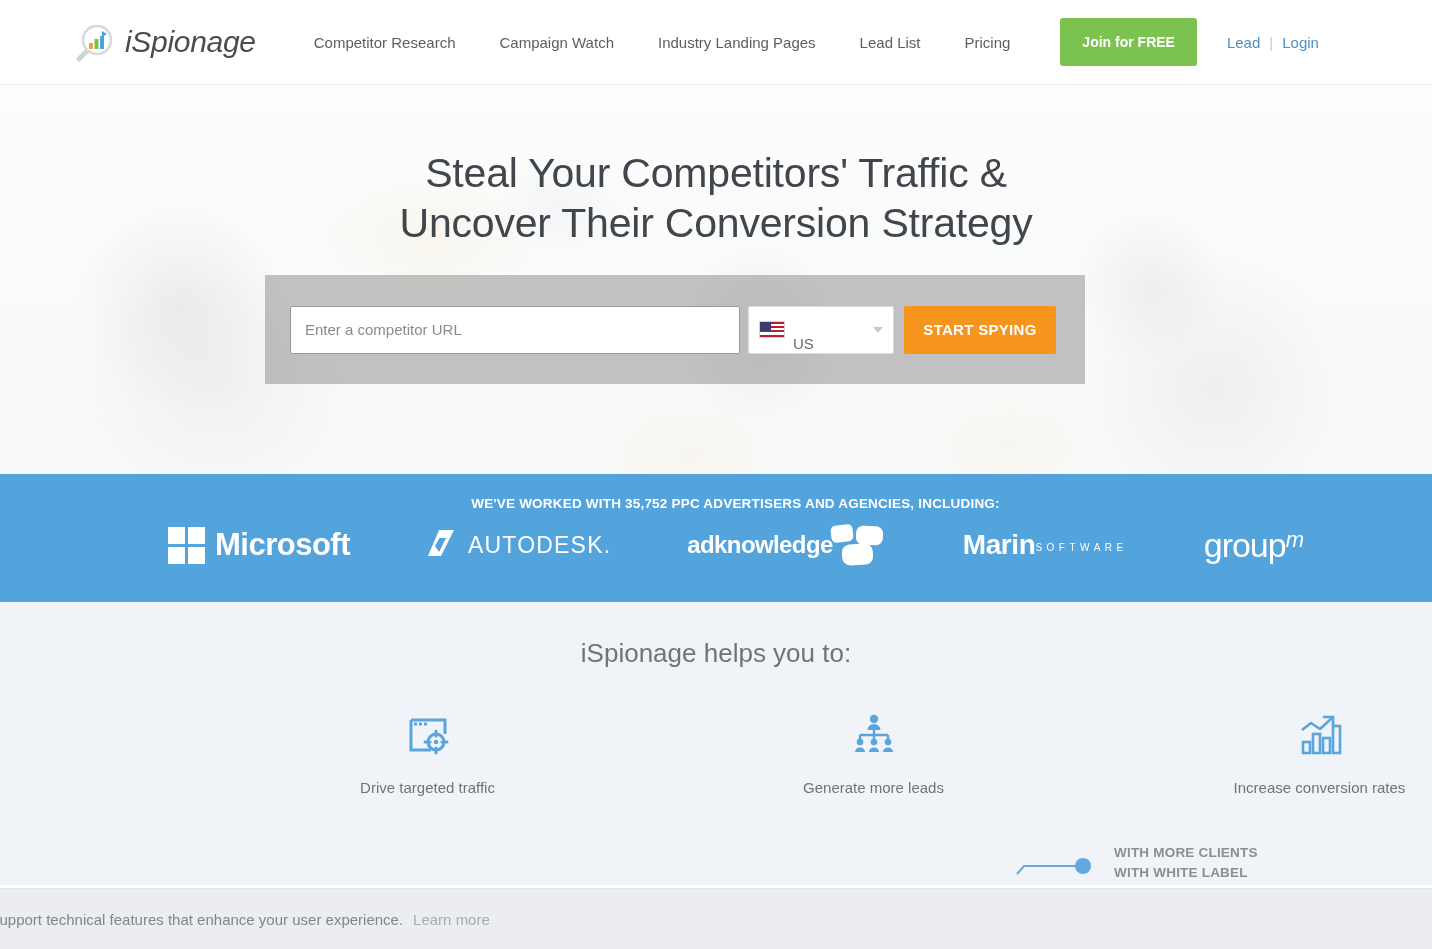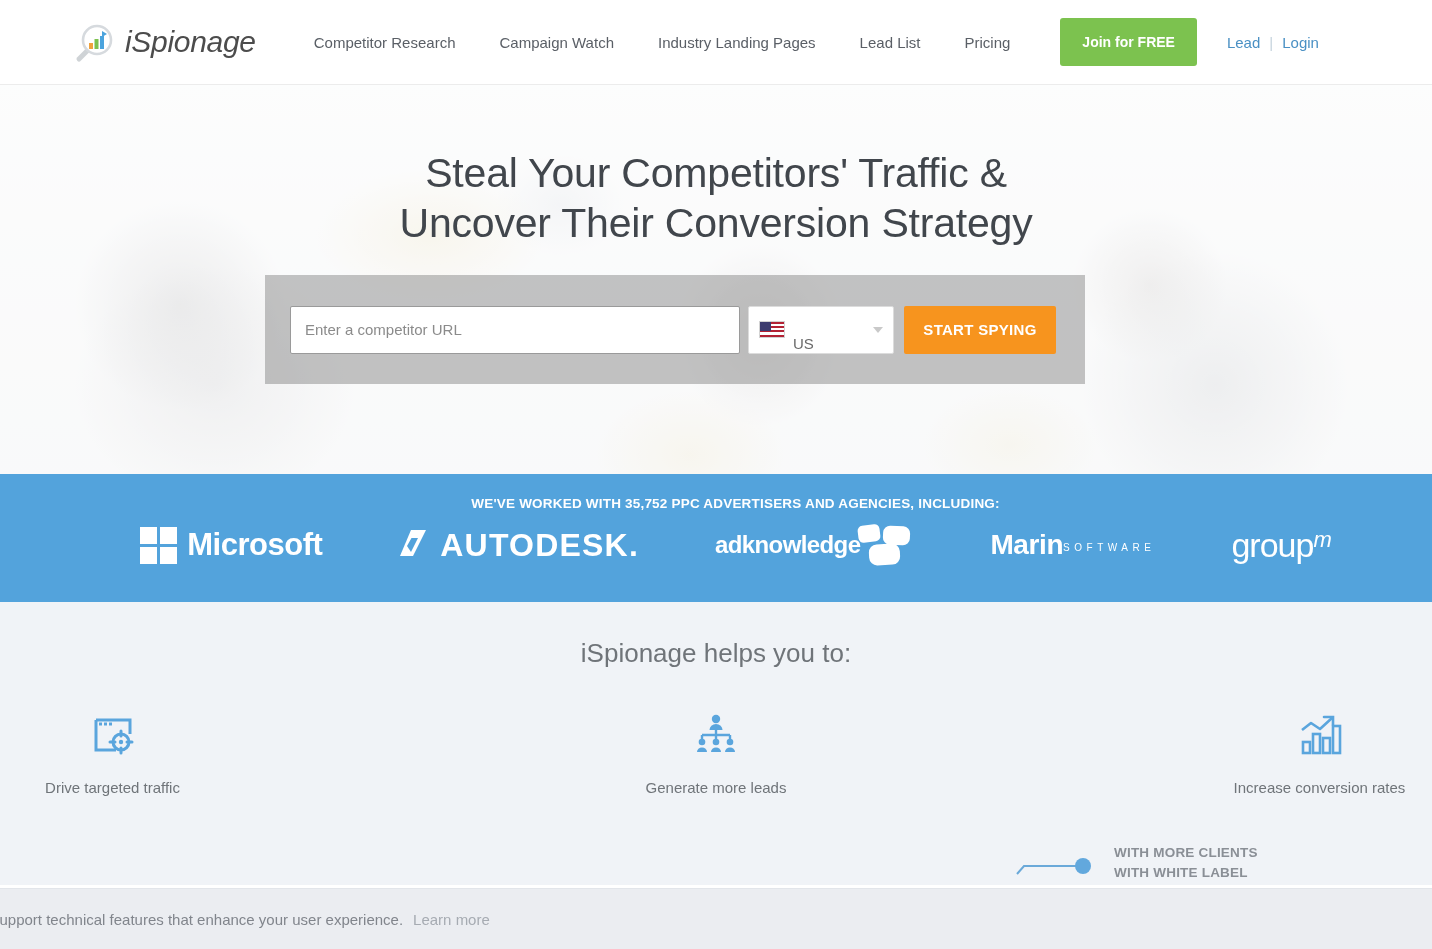--- a/index.html
+++ b/index.html
@@ -104,21 +104,21 @@
   }
   .band-logos {
     margin-top: 14px; display: flex; align-items: center;
     justify-content: center; gap: 76px;
   }
   .logo { display: flex; align-items: center; color: #fff; }
   .ms-squares { display: grid; grid-template-columns: 17px 17px;
                 grid-template-rows: 17px 17px; gap: 3px; margin-right: 10px; }
   .ms-squares i { background: #fff; display: block; }
   .logo-ms-text { font-size: 31px; font-weight: 600; letter-spacing: -.5px; }
-  .logo-ad-text { font-size: 32px; letter-spacing: 1.2px; font-weight: 700; text-align: center; }
+  .logo-ad-text { font-size: 23px; letter-spacing: 1.2px; font-weight: 400; text-align: center; }
   .logo-adk { font-size: 24px; font-weight: bold; letter-spacing: -.6px; }
   .adk-blobs { position: relative; width: 58px; height: 40px; margin-left: -4px; }
   .adk-blobs i { position: absolute; background: #fff; }
   .b1 { left: 2px; top: 0; width: 22px; height: 17px; border-radius: 5px; transform: rotate(-7deg); }
   .b2 { left: 27px; top: 1px; width: 27px; height: 19px; border-radius: 7px; transform: rotate(3deg); }
   .b3 { left: 13px; top: 19px; width: 31px; height: 21px; border-radius: 8px; transform: rotate(-3deg); }
   .marin { text-align: center; line-height: 1; }
   .marin-top { font-size: 28px; font-weight: bold; letter-spacing: -.4px; }
   .marin-sub { font-size: 10px; letter-spacing: 4.5px; margin-top: 5px; }
   .groupm { font-size: 34px; letter-spacing: -1px; font-weight: 400; }
@@ -126,21 +126,21 @@
 
   
   .features {
     position: absolute; top: 602px; left: 0; width: 1432px; height: 283px;
     background: #f0f3f7; text-align: center;
   }
   .features-title {
     padding-top: 36px; font-size: 26px; color: #6f7479; font-weight: 400;
   }
   .feature-row {
-    margin-top: 38px; display: flex; justify-content: space-between; gap: 221px;
+    margin-top: 38px; display: flex; justify-content: flex-end; gap: 221px;
   }
   .feature { width: 225px; }
   .feature-icon { height: 56px; display: flex; align-items: center; justify-content: center; }
   .feature-label { margin-top: 16px; font-size: 15px; color: #6f7479; }
 
   
   .white-label {
     position: absolute; top: 843px; left: 1014px;
     display: flex; align-items: center; z-index: 10;
   }

